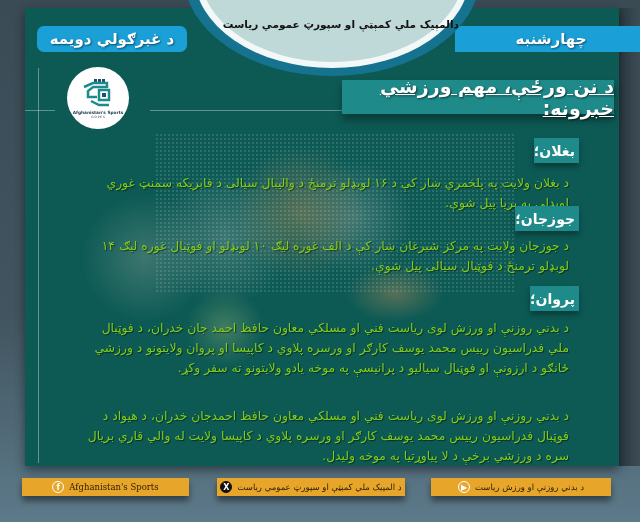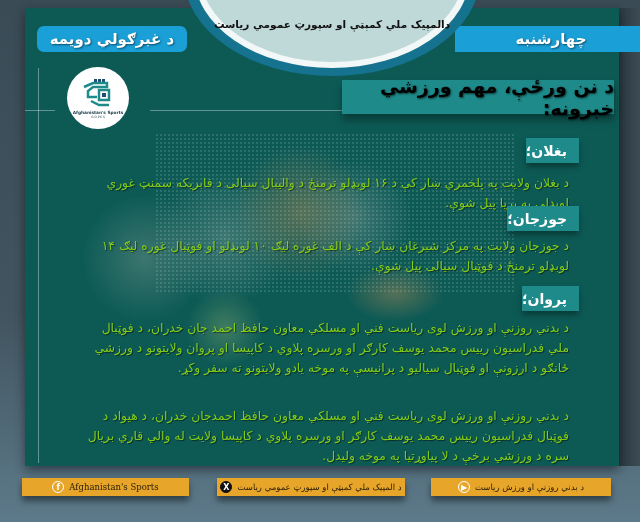--- a/index.html
+++ b/index.html
@@ -56,49 +56,50 @@
       border-radius: 0 0 138px 138px / 0 0 94px 94px;
       background: #f2f7f7;
     }
     .arc-inner {
       position: absolute; left: 200px; top: -90px; width: 264px; height: 152px;
       border-radius: 0 0 132px 132px / 0 0 90px 90px;
       background: #bfd8d8;
     }
     .org {
       position: absolute; left: 205px; top: 16px; width: 254px;
-      text-align: center; direction: rtl;
+      direction: rtl;
       color: #111; font-weight: bold; font-size: 10.5px; line-height: 17px;
     }
 
     .logo {
       position: absolute; left: 67px; top: 67px; width: 62px; height: 62px;
       border-radius: 50%; background: #fff;
       display: flex; flex-direction: column; align-items: center; justify-content: center;
     }
     .logo svg { width: 38px; height: 32px; }
     .logo-text { font-size: 4.3px; color: #1a3b4a; font-weight: bold; margin-top: 1px; white-space: nowrap; }
     .logo-sub { font-size: 3px; color: #1a3b4a; }
 
     .title-box {
       position: absolute; left: 342px; top: 80px; width: 272px; height: 34px;
       background: #1e8a8a;
-      color: #000000; font-weight: bold; font-size: 19px;
+      color: #ffffff; font-weight: bold; font-size: 19px;
       display: flex; align-items: center; justify-content: center;
       direction: rtl;
       text-shadow: 1px 1px 2px rgba(0,0,0,0.6);
       box-shadow: 0 6px 8px rgba(0,0,0,0.35);
+      text-decoration: underline;
     }
 
     .sec-label {
       position: absolute; right: 40px; height: 25px;
       background: #1e8a8a;
       color: #fff; font-weight: bold; font-size: 14px;
       display: flex; align-items: center; justify-content: flex-end;
-      padding-right: 12px;
+      padding-right: 4px;
       direction: rtl;
       box-shadow: 0 4px 6px rgba(0,0,0,0.35);
     }
     .sec-text {
       position: absolute; left: 60px; right: 50px;
       color: #84cc16; font-size: 12.3px; line-height: 20px;
       direction: rtl; text-align: right;
       text-shadow: 1px 1px 1px rgba(0,0,0,0.5);
     }
 

